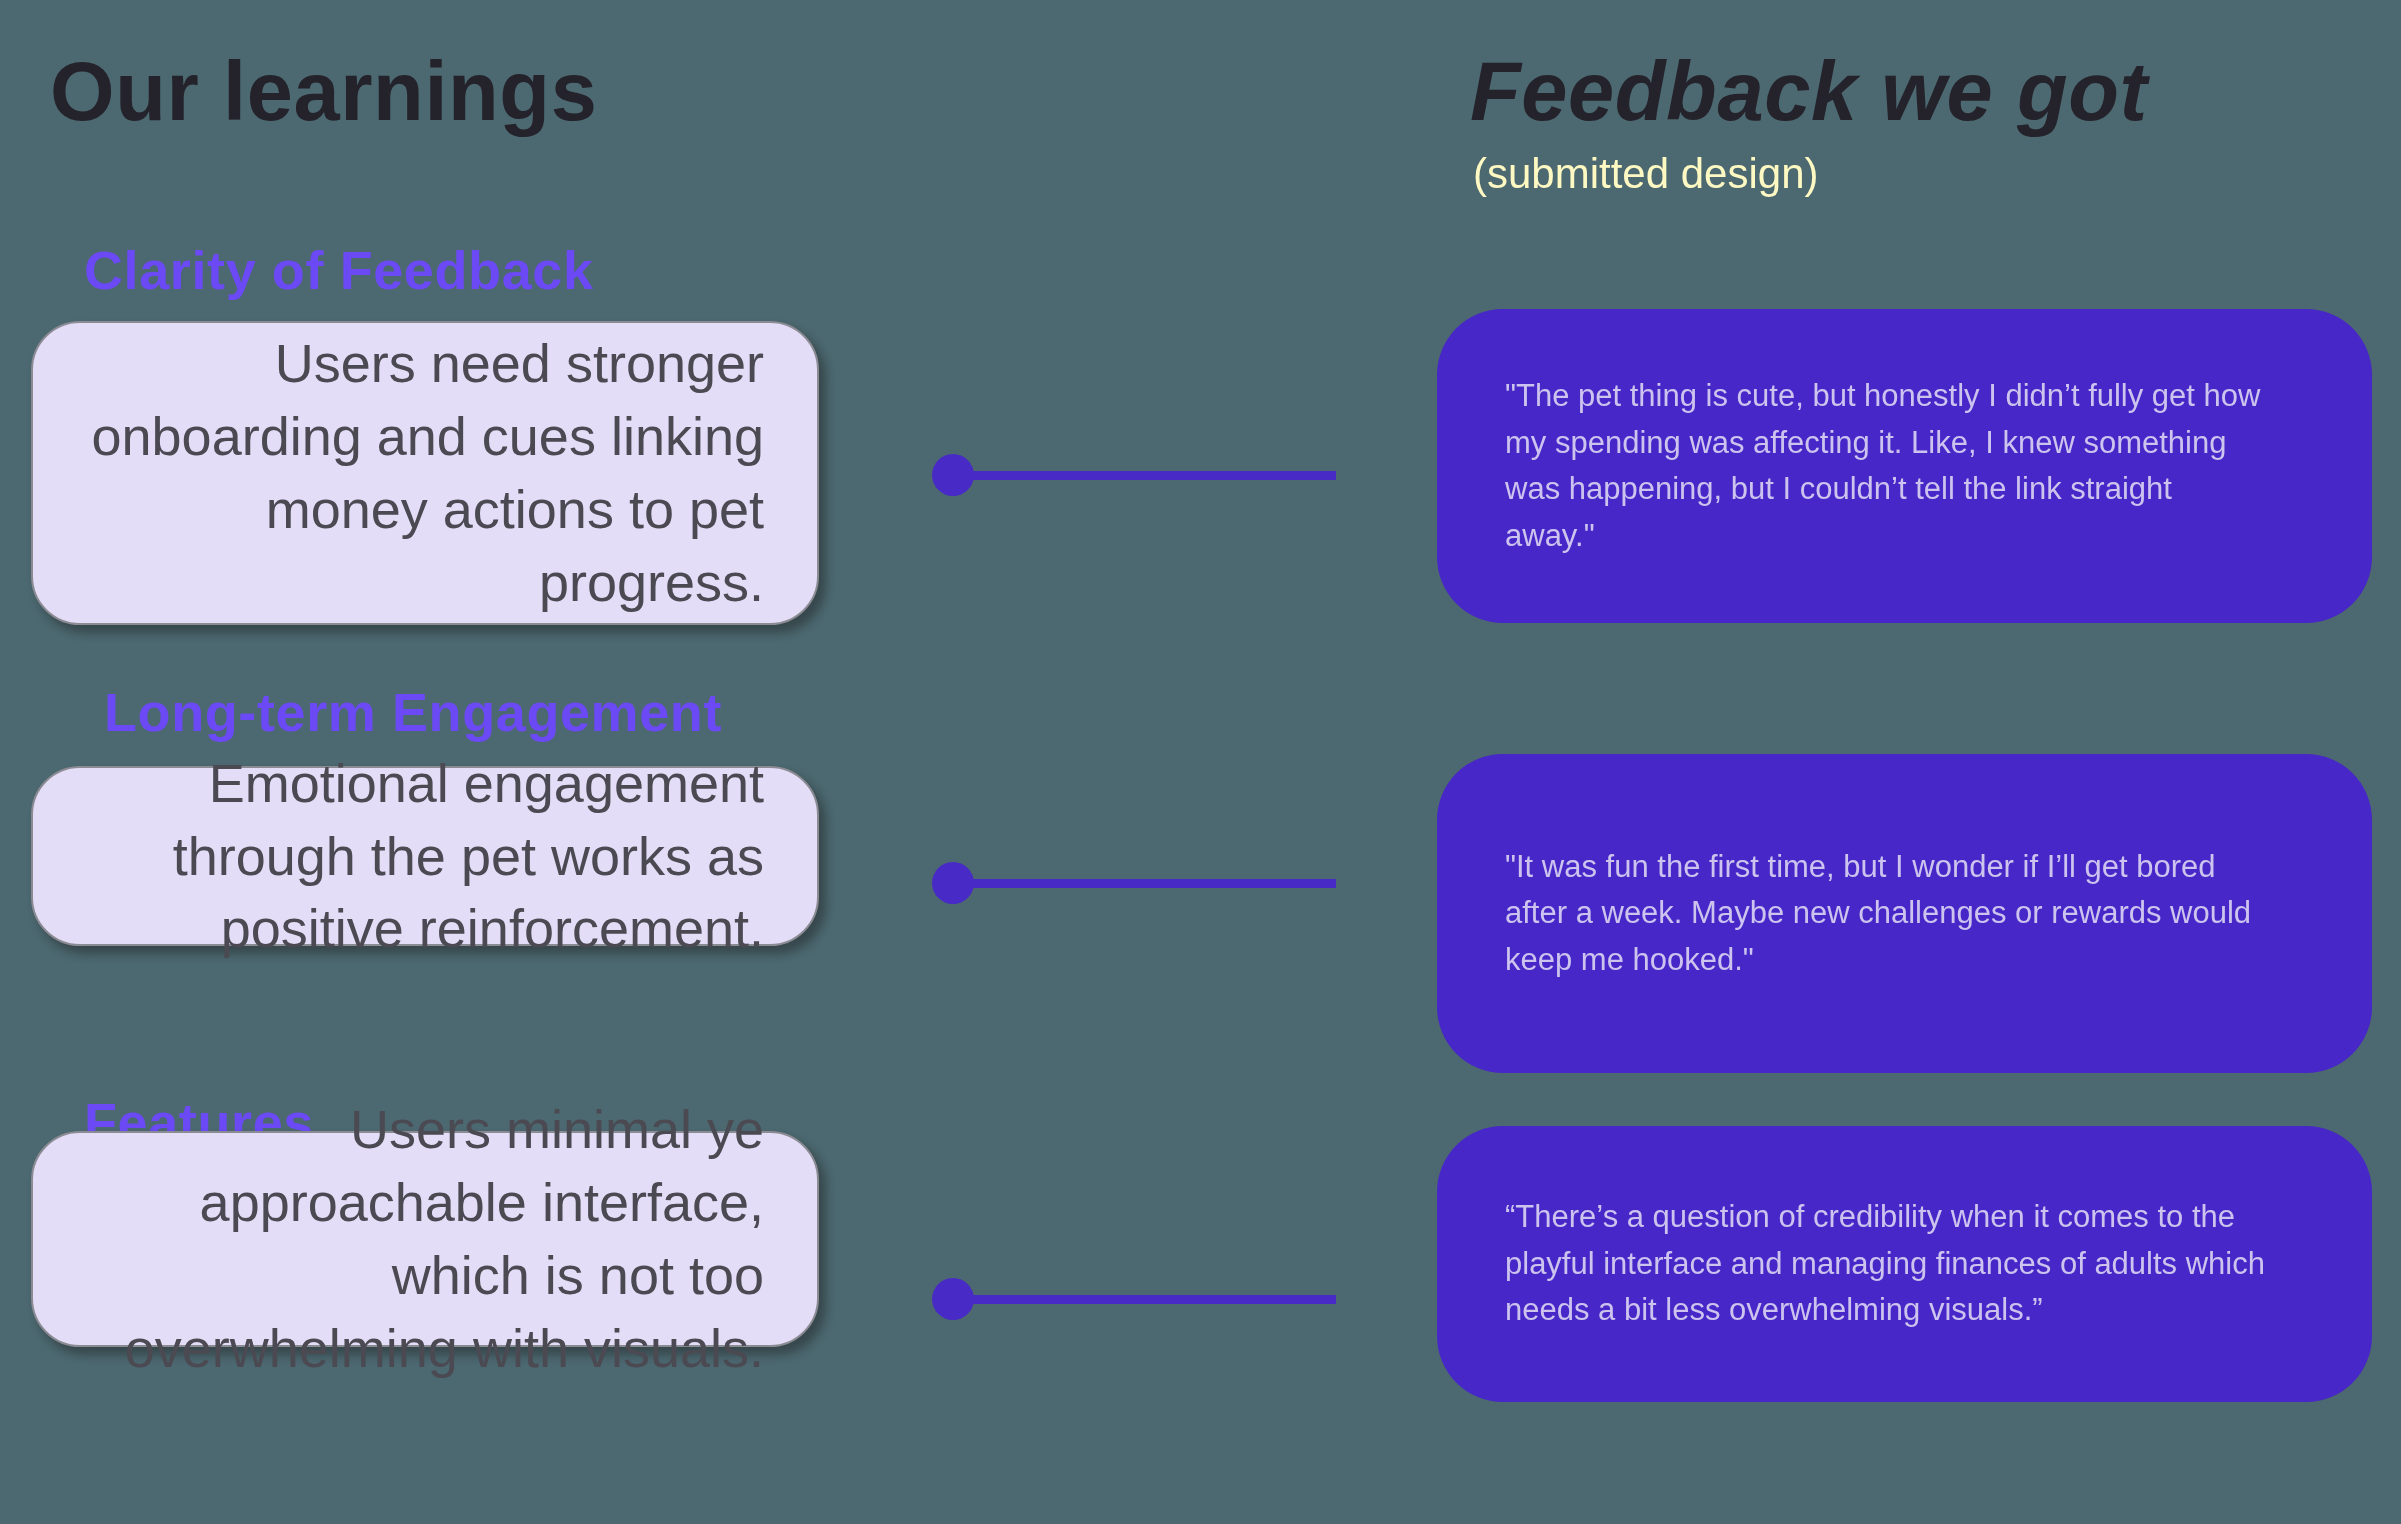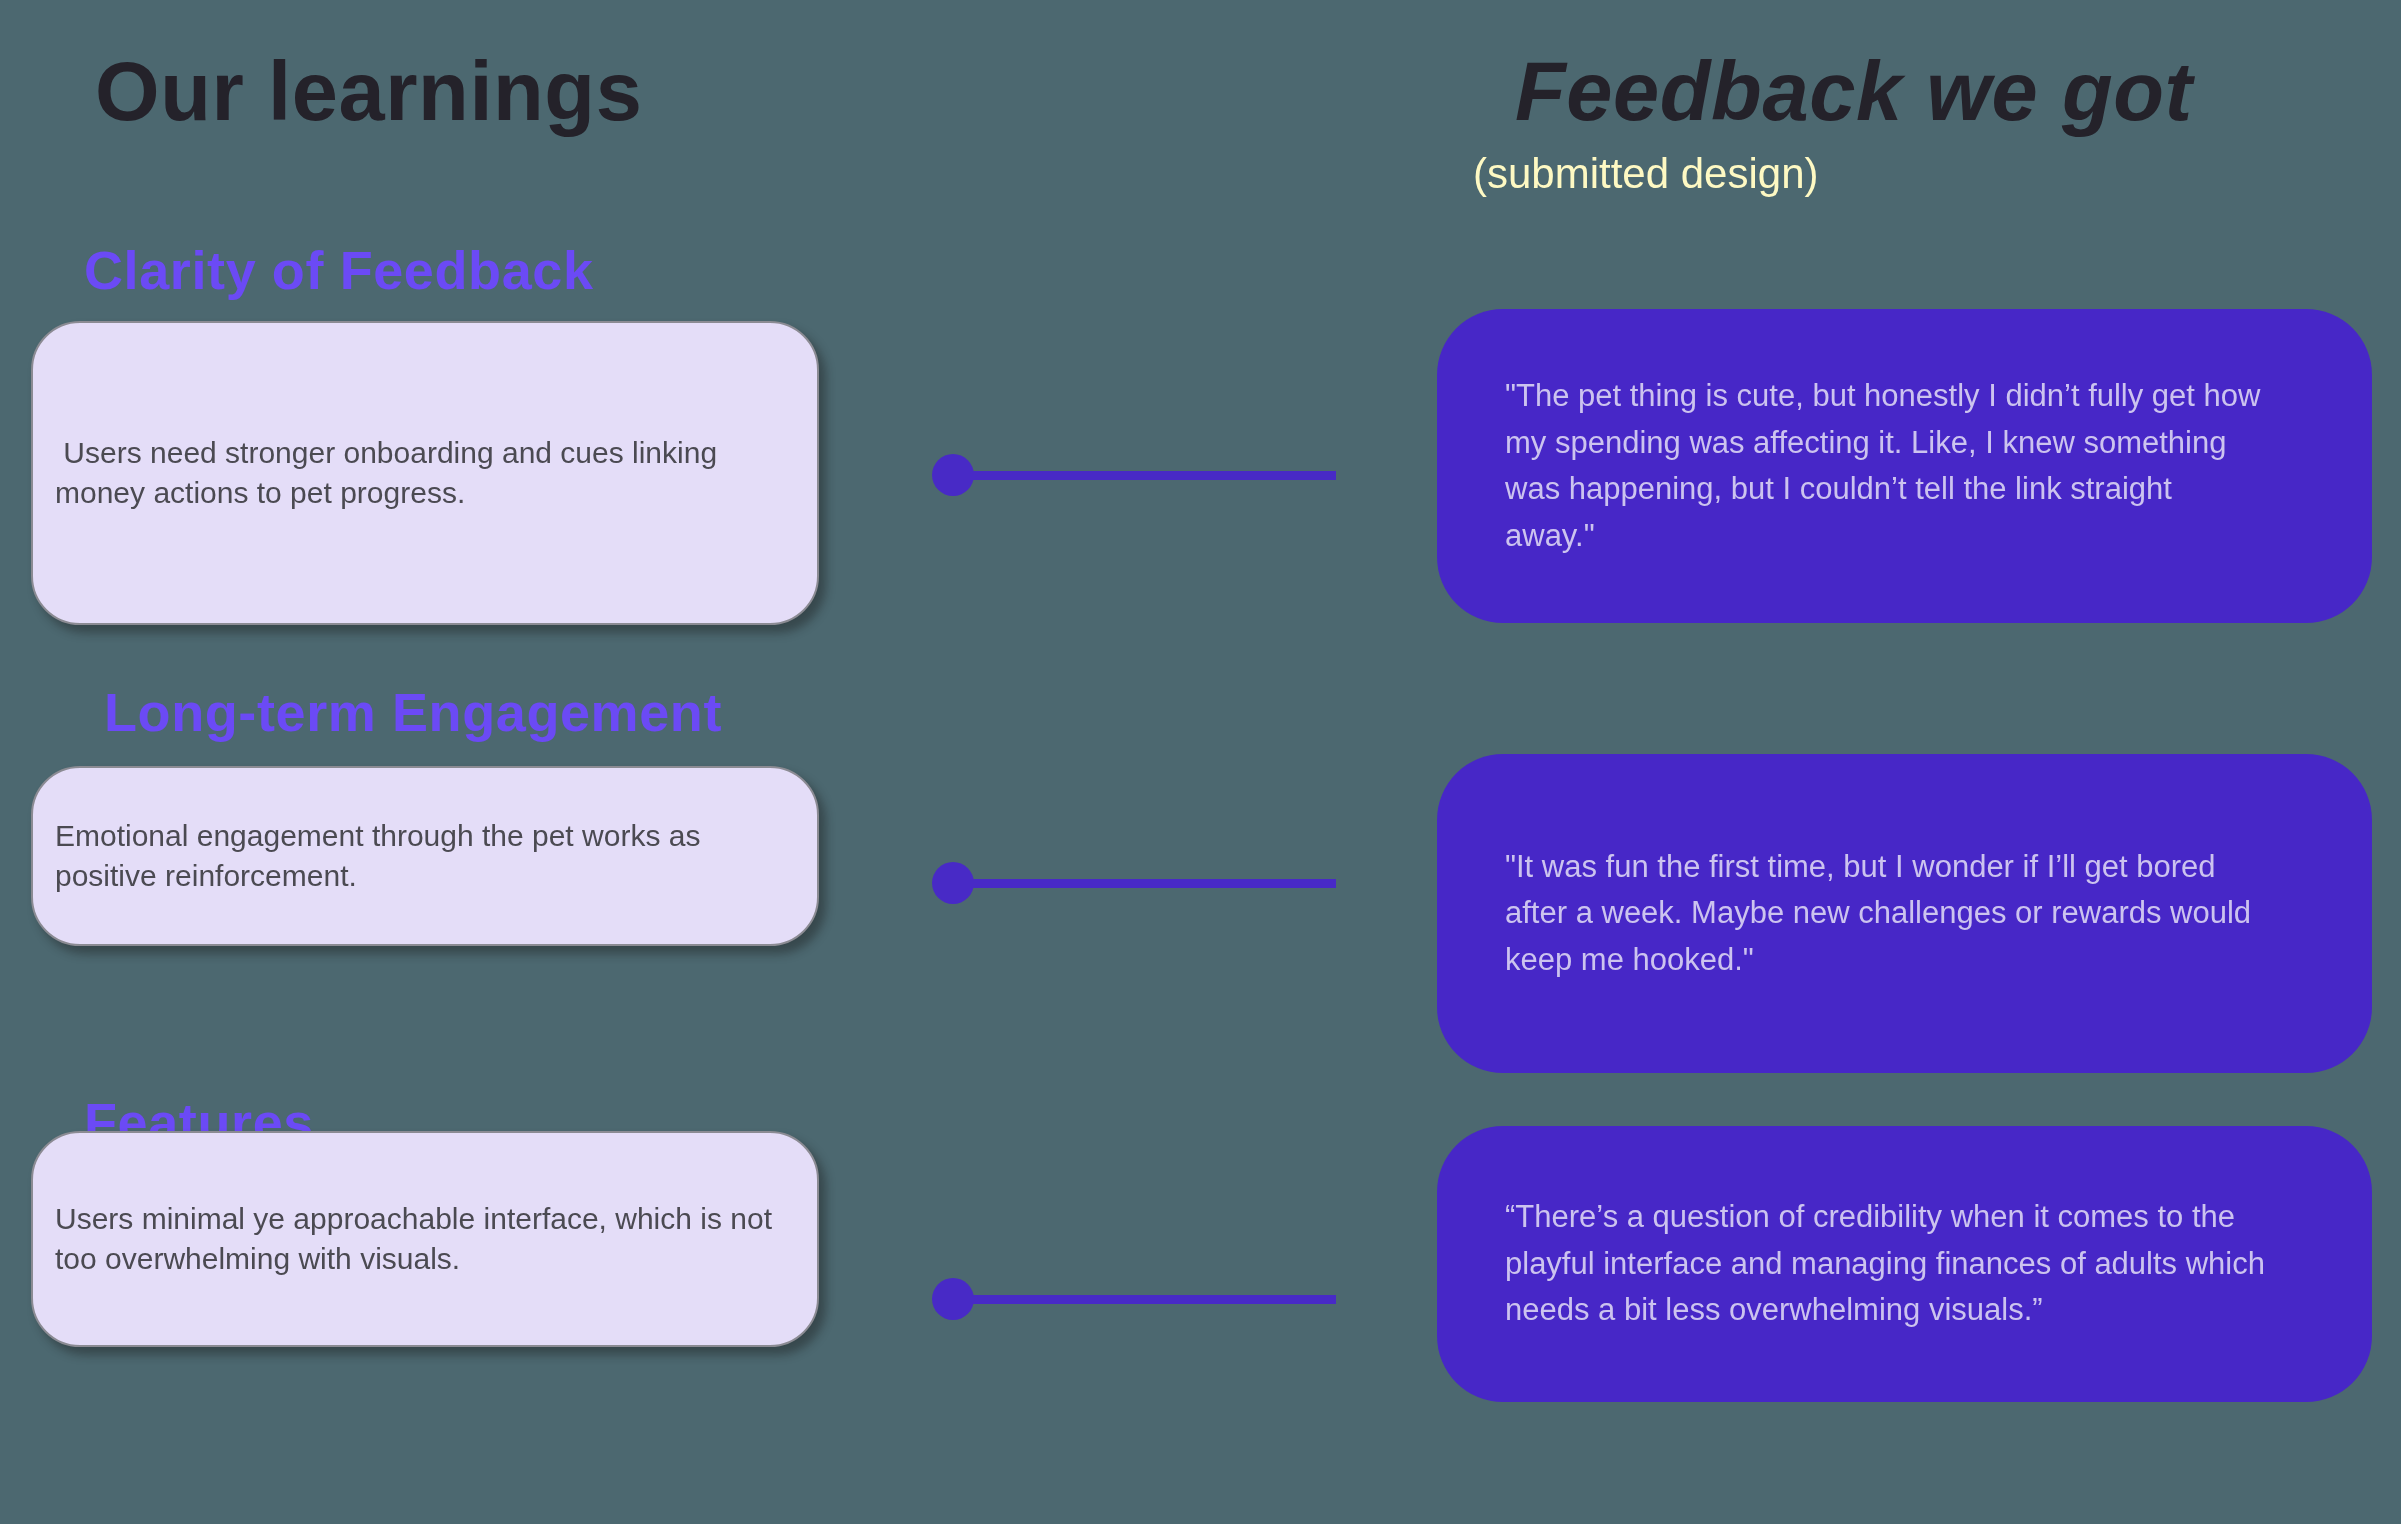--- a/index.html
+++ b/index.html
@@ -14,21 +14,20 @@
     background: #4C6870;
     font-family: "Liberation Sans", sans-serif;
   }
   .col-title {
     position: absolute;
     font-size: 83px;
     font-weight: bold;
     color: #24222A;
     letter-spacing: 0.6px;
     white-space: nowrap;
-    margin-left: 45px;
   }
   #title-left  { left: 50px;  top: 44px; }
   #title-right { left: 1470px; top: 44px; font-style: italic; }
   #subtitle-right {
     position: absolute;
     left: 1473px;
     top: 150px;
     font-size: 42px;
     font-weight: normal;
     color: #fef9c3;
@@ -50,26 +49,27 @@
   .learning-card {
     position: absolute;
     left: 31px;
     width: 788px;
     box-sizing: border-box;
     background: #E4DDF8;
     border: 2.8px solid #8B8B93;
     border-radius: 49px;
     box-shadow: 6.7px 7.8px 10px rgba(25, 25, 25, 0.40);
     color: #4B4A52;
-    font-size: 30px;
+    font-size: 54px;
     line-height: 1.35;
     display: flex;
     align-items: center;
-    padding: 0 22px;
+    padding: 0 53px;
     white-space: pre-wrap;
+    text-align: right;
   }
   #learning-1 { top: 321px;  height: 304px; }
   #learning-2 { top: 766px; height: 180px; }
   #learning-3 { top: 1131px; height: 216px; }
 
   .connector-dot {
     position: absolute;
     width: 42px;
     height: 42px;
     border-radius: 50%;

